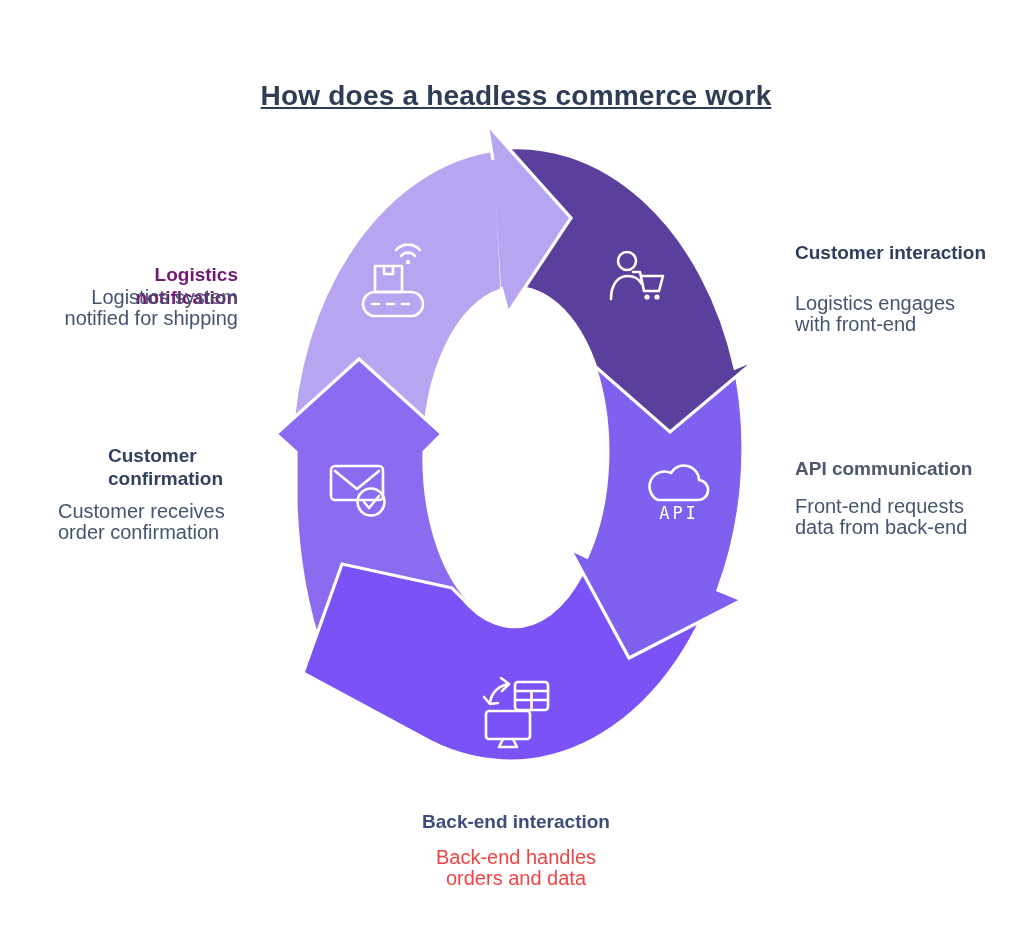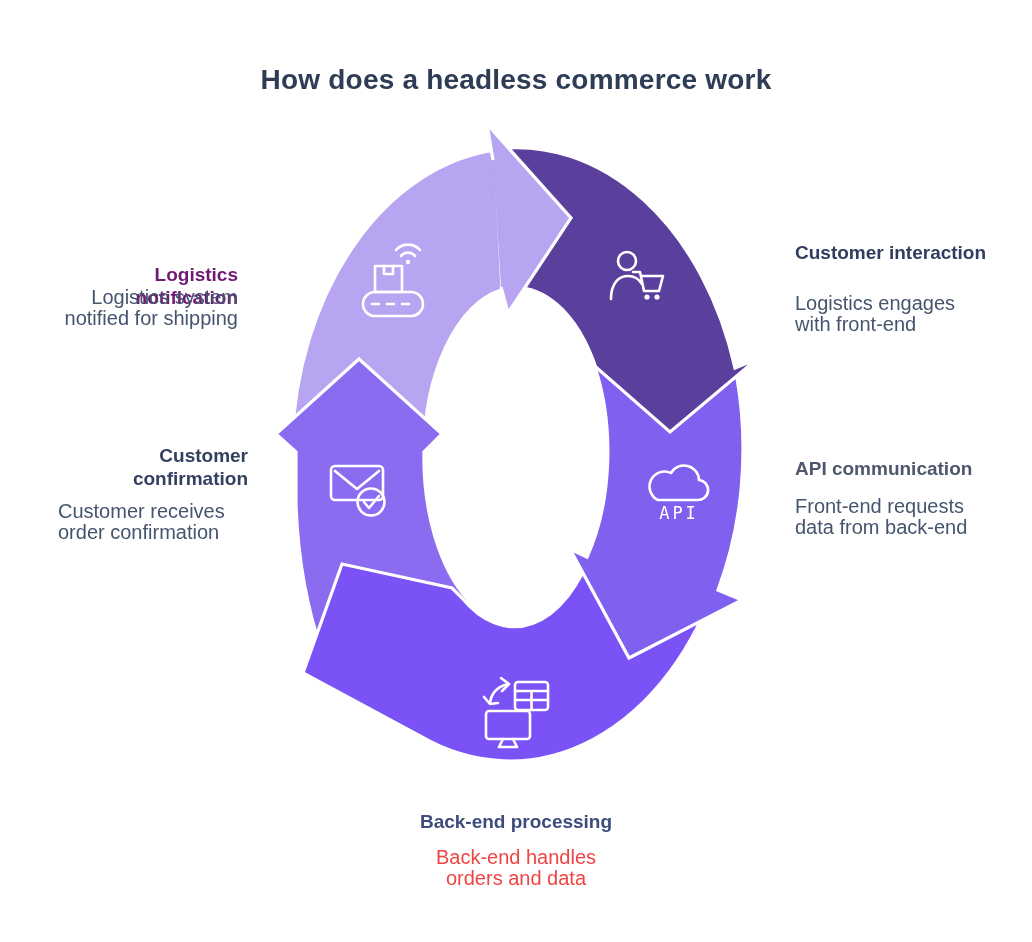--- a/index.html
+++ b/index.html
@@ -7,21 +7,22 @@
     position:relative;
     width:1032px;height:942px;
     background:#ffffff;
     font-family:"Liberation Sans", sans-serif;
     overflow:hidden;
   }
   .title{
     position:absolute;left:0;right:0;top:64px;
     text-align:center;
     font-size:28px;font-weight:700;letter-spacing:.2px;
-    margin:0;
+    margin:16px;
+    text-decoration:underline;
   }
   .diagram-svg{position:absolute;left:0;top:0;}
   .seg{stroke:#ffffff;stroke-width:3.2;}
   .ic{stroke:#ffffff;stroke-width:2.6;fill:none;stroke-linecap:round;stroke-linejoin:round;}
   .icf{fill:#ffffff;stroke:none;}
   .api-label{
     font-family:"DejaVu Sans Mono", monospace;
     font-size:17px;letter-spacing:3px;fill:#ffffff;
   }
   .step-title{
@@ -31,21 +32,21 @@
   .step-desc{
     position:absolute;margin:0;
     font-size:20px;line-height:21px;
   }
   .s-ci-t{left:795px;top:241px;width:220px;}
   .s-ci-d{left:795px;top:293px;width:180px;}
   .s-api-t{left:795px;top:457px;width:220px;}
   .s-api-d{left:795px;top:490px;width:185px;margin-top:6px;}
   .s-be-t{left:366px;top:810px;width:300px;text-align:center;}
   .s-be-d{left:426px;top:847px;width:180px;text-align:center;}
-  .s-cc-t{left:108px;top:444px;width:140px;text-align:right;}
+  .s-cc-t{left:108px;top:444px;width:140px;}
   .s-cc-d{left:50px;top:501px;width:195px;margin-left:8px;}
   .s-ln-t{left:78px;top:229px;width:160px;text-align:right;}
   .s-ln-d{left:56px;top:287px;width:182px;text-align:right;}
 </style>
 </head>
 <body>
 
 <div class="stage">
 
   <h1 class="title" style="color: rgb(46, 60, 85);">How does a headless commerce work</h1>
@@ -119,21 +120,21 @@
       <path class="ic" d="M 364 502 L 369 508 L 379 496"></path>
     </g>
   </svg>
 
   <h2 class="step-title s-ci-t" style="color: rgb(47, 62, 94);">Customer interaction</h2>
   <p class="step-desc s-ci-d" style="color: rgb(69, 85, 110);">Logistics engages with front-end</p>
 
   <h2 class="step-title s-api-t" style="color: rgb(78, 87, 109);">API communication</h2>
   <p class="step-desc s-api-d" style="color: rgb(69, 85, 110);">Front-end requests data from back-end</p>
 
-  <h2 class="step-title s-be-t" style="color: rgb(61, 76, 124);">Back-end processing</h2>
+  <h2 class="step-title s-be-t" style="color: rgb(61, 76, 124);">Back-end interaction</h2>
   <p class="step-desc s-be-d" style="color: #ef4444;">Back-end handles orders and data</p>
 
   <h2 class="step-title s-cc-t" style="color: rgb(51, 65, 95);">Customer confirmation</h2>
   <p class="step-desc s-cc-d" style="color: rgb(69, 85, 110);">Customer receives order confirmation</p>
 
   <h2 class="step-title s-ln-t" style="color: #701a75; margin-top: 34px;">Logistics notification</h2>
   <p class="step-desc s-ln-d" style="color: rgb(69, 85, 110);">Logistics system notified for shipping</p>
 
 </div>
 

